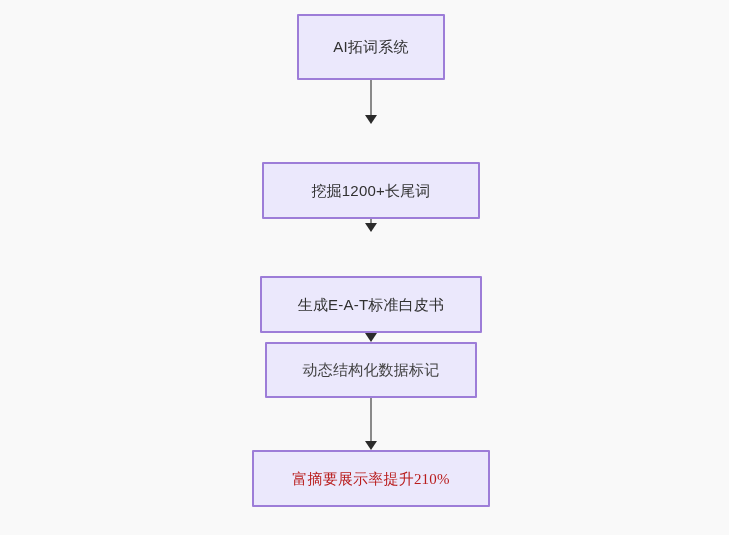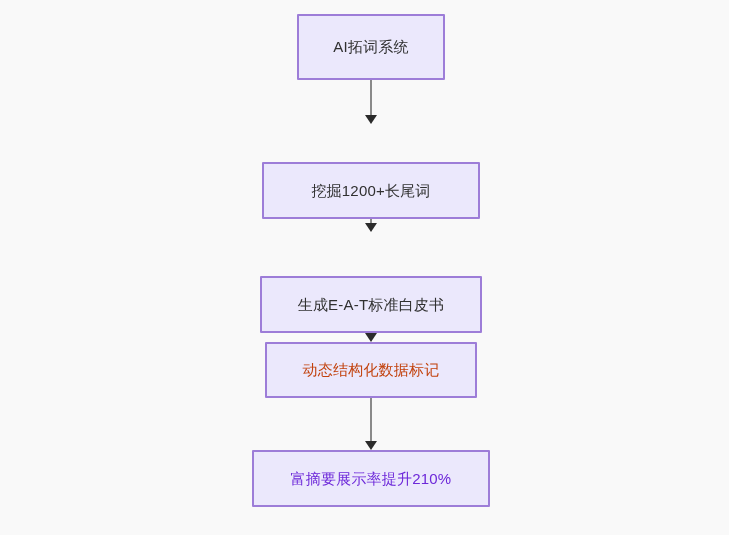--- a/index.html
+++ b/index.html
@@ -86,19 +86,19 @@
   <div class="node" style="left: 371px; top: 14px; width: 148px; height: 66px; background: rgb(235, 232, 252); border-color: rgb(157, 125, 216);">
     <span class="node-label" style="color: rgb(48, 48, 48);">AI拓词系统</span>
   </div>
   <div class="node" style="left: 371px; top: 136px; width: 218px; height: 57px; background: rgb(235, 232, 252); border-color: rgb(157, 125, 216); margin-top: 26px;">
     <span class="node-label" style="color: rgb(48, 48, 48);">挖掘1200+长尾词</span>
   </div>
   <div class="node" style="left: 371px; top: 232px; width: 222px; height: 57px; background: rgb(235, 232, 252); border-color: rgb(157, 125, 216); margin-top: 44px;">
     <span class="node-label" style="color: rgb(48, 48, 48);">生成E-A-T标准白皮书</span>
   </div>
   <div class="node" style="left: 371px; top: 342px; width: 212px; height: 56px; background: rgb(235, 232, 252); border-color: rgb(157, 125, 216);">
-    <span class="node-label" style="color: #c2410c;">动态结构化数据标记</span>
+    <span class="node-label" style="color: #404040;">动态结构化数据标记</span>
   </div>
   <div class="node" style="left: 371px; top: 450px; width: 238px; height: 57px; background: rgb(235, 232, 252); border-color: rgb(157, 125, 216);">
-    <span class="node-label" style="color: #6d28d9;">富摘要展示率提升210%</span>
+    <span class="node-label" style="color: #b91c1c; font-family: Liberation Serif, serif;">富摘要展示率提升210%</span>
   </div>
 
 </div>
 
 </body></html>

